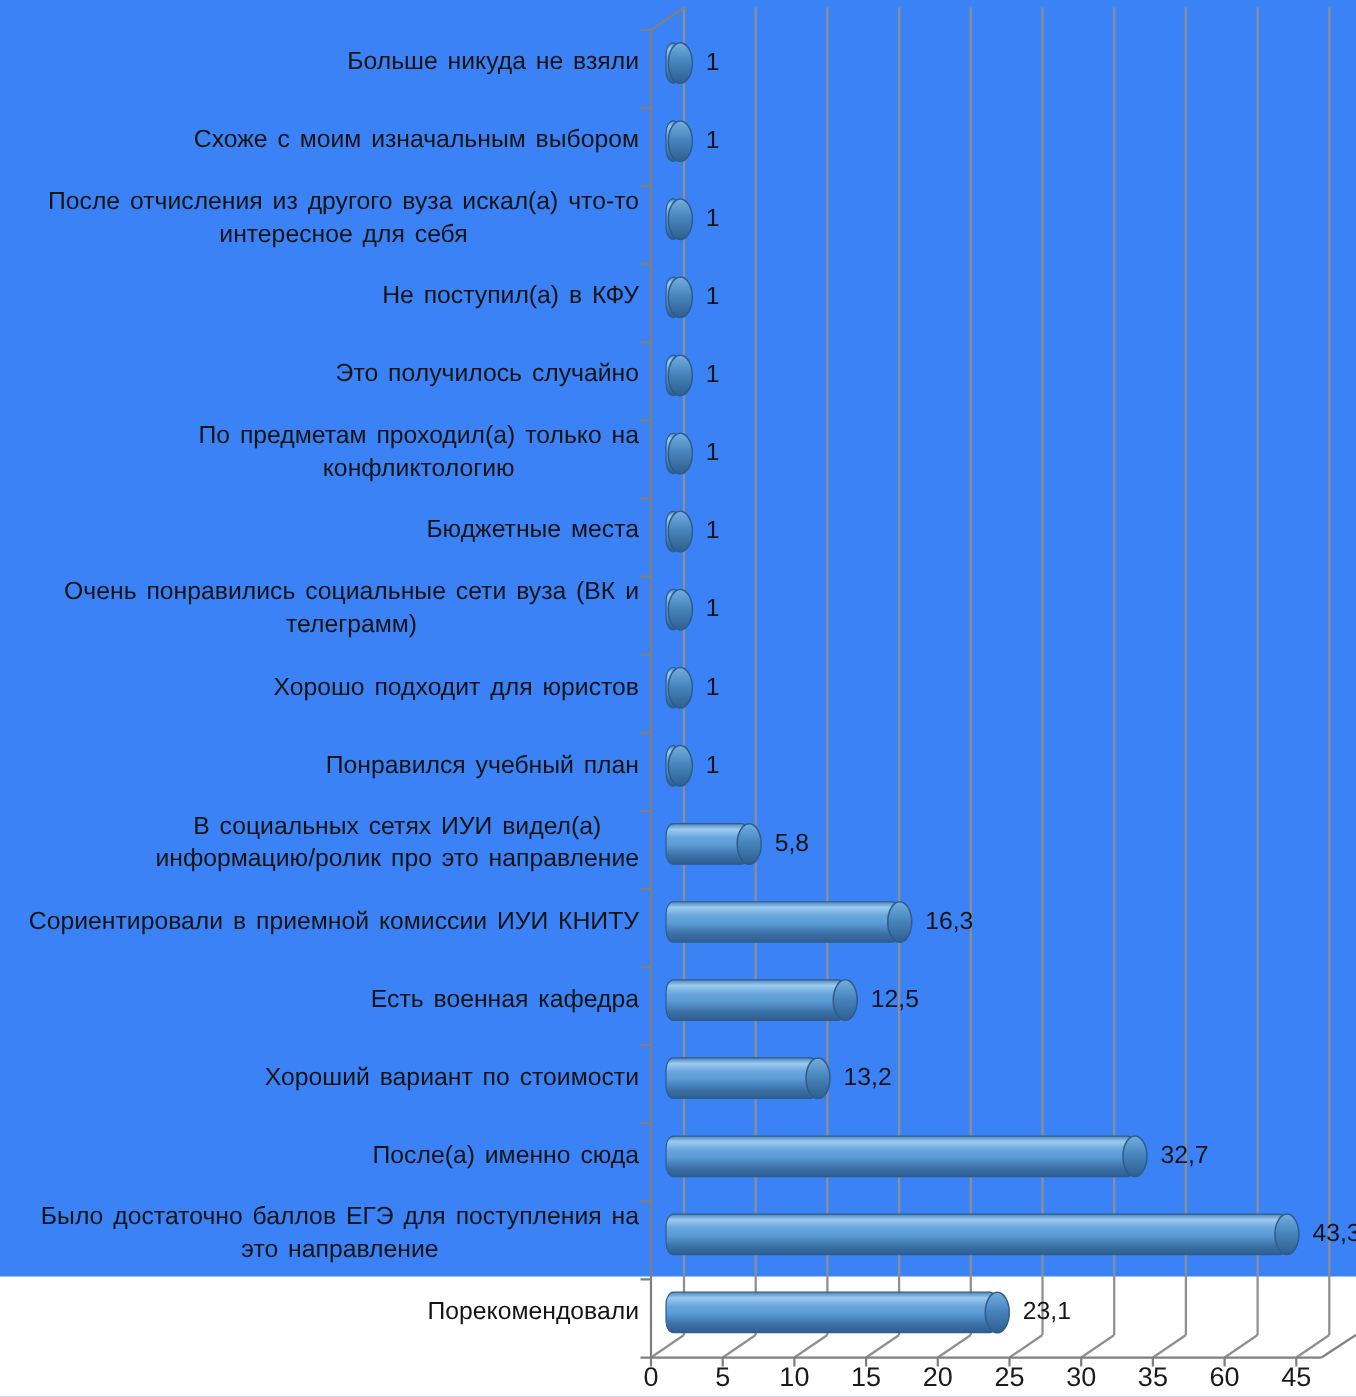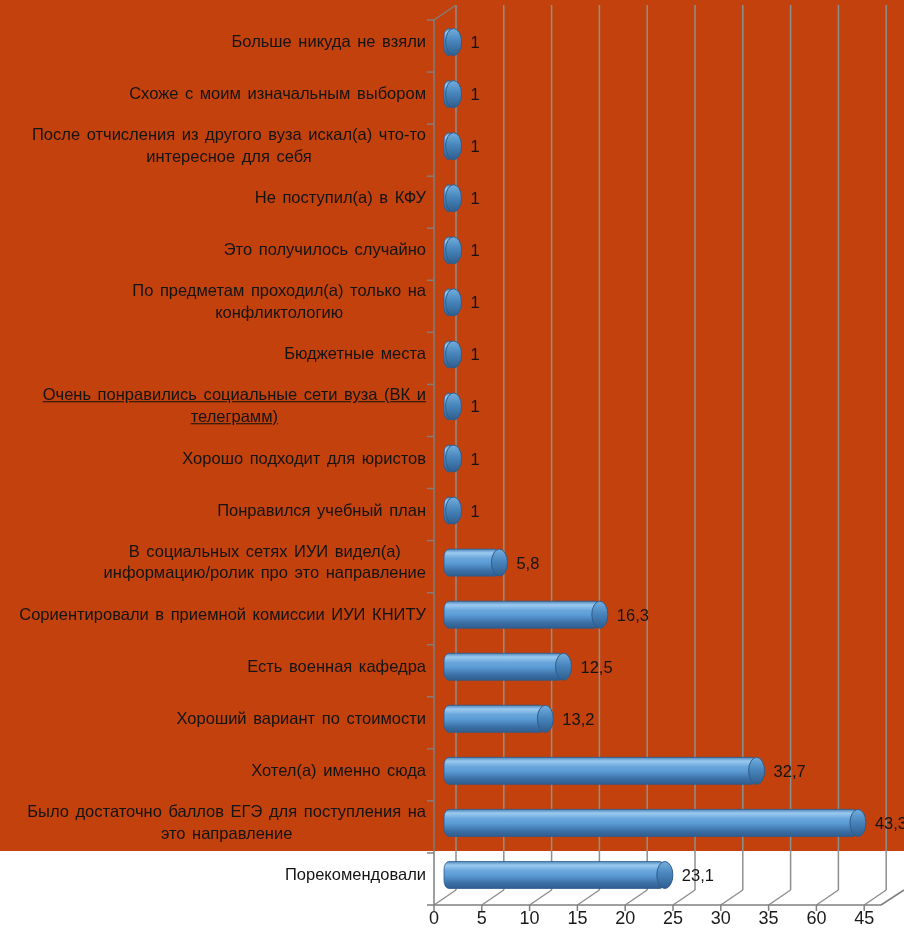--- a/index.html
+++ b/index.html
@@ -5,21 +5,21 @@
   html, body {
     margin: 0; padding: 0;
     width: 904px; height: 931px;
     background: #ffffff;
     overflow: hidden;
     font-family: "Liberation Sans", sans-serif;
   }
   .chart {
     position: relative;
     width: 904px; height: 851px;
-    background: #c2410c;
+    background: #3b82f6;
   }
   .chart svg { position: absolute; left: 0; top: 0; }
   .cat-label {
     position: absolute;
     transform: translateY(-50%);
     text-align: center;
     white-space: pre-line;
     font-size: 16.5px;
     line-height: 1.32;
     color: #141414;
@@ -150,30 +150,30 @@
   <div id="cats">
       <div class="cat-label" style="right: 478px; top: 42.0294px;">Больше никуда не взяли</div>
       <div class="cat-label" style="right: 478px; top: 94.0882px; text-align: right;">Схоже с моим изначальным выбором</div>
       <div class="cat-label" style="right: 478px; top: 146.147px;">После отчисления из другого вуза искал(а) что-то
 интересное для себя</div>
       <div class="cat-label" style="right: 478px; top: 198.206px;">Не поступил(а) в КФУ</div>
       <div class="cat-label" style="right: 478px; top: 250.265px;">Это получилось случайно</div>
       <div class="cat-label" style="right: 478px; top: 302.324px;">По предметам проходил(а) только на
 конфликтологию</div>
       <div class="cat-label" style="right: 478px; top: 354.382px;">Бюджетные места</div>
-      <div class="cat-label" style="right: 478px; top: 406.441px; text-decoration: underline;">Очень понравились социальные сети вуза (ВК и
+      <div class="cat-label" style="right: 478px; top: 406.441px;">Очень понравились социальные сети вуза (ВК и
 телеграмм)</div>
       <div class="cat-label" style="right: 478px; top: 458.5px;">Хорошо подходит для юристов</div>
       <div class="cat-label" style="right: 478px; top: 510.559px;">Понравился учебный план</div>
       <div class="cat-label" style="right: 478px; top: 562.618px;">В социальных сетях ИУИ видел(а)
 информацию/ролик про это направление</div>
       <div class="cat-label" style="right: 478px; top: 614.676px;">Сориентировали в приемной комиссии ИУИ КНИТУ</div>
       <div class="cat-label" style="right: 478px; top: 667px;">Есть военная кафедра</div>
       <div class="cat-label" style="right: 478px; top: 718.794px; margin-left: 32px;">Хороший вариант по стоимости</div>
-      <div class="cat-label" style="right: 478px; top: 770.853px;">Хотел(а) именно сюда</div>
+      <div class="cat-label" style="right: 478px; top: 770.853px;">После(а) именно сюда</div>
       <div class="cat-label" style="right: 478px; top: 822.912px;">Было достаточно баллов ЕГЭ для поступления на
 это направление</div>
       <div class="cat-label" style="right: 478px; top: 874.971px;">Порекомендовали</div>
     </div>
   <div id="vals">
       <div class="val-label" style="left: 470.56px; top: 42.0294px;">1</div>
       <div class="val-label" style="left: 470.56px; top: 94.0882px;">1</div>
       <div class="val-label" style="left: 470.56px; top: 146.147px;">1</div>
       <div class="val-label" style="left: 470.56px; top: 198.206px;">1</div>
       <div class="val-label" style="left: 470.56px; top: 250.265px;">1</div>

